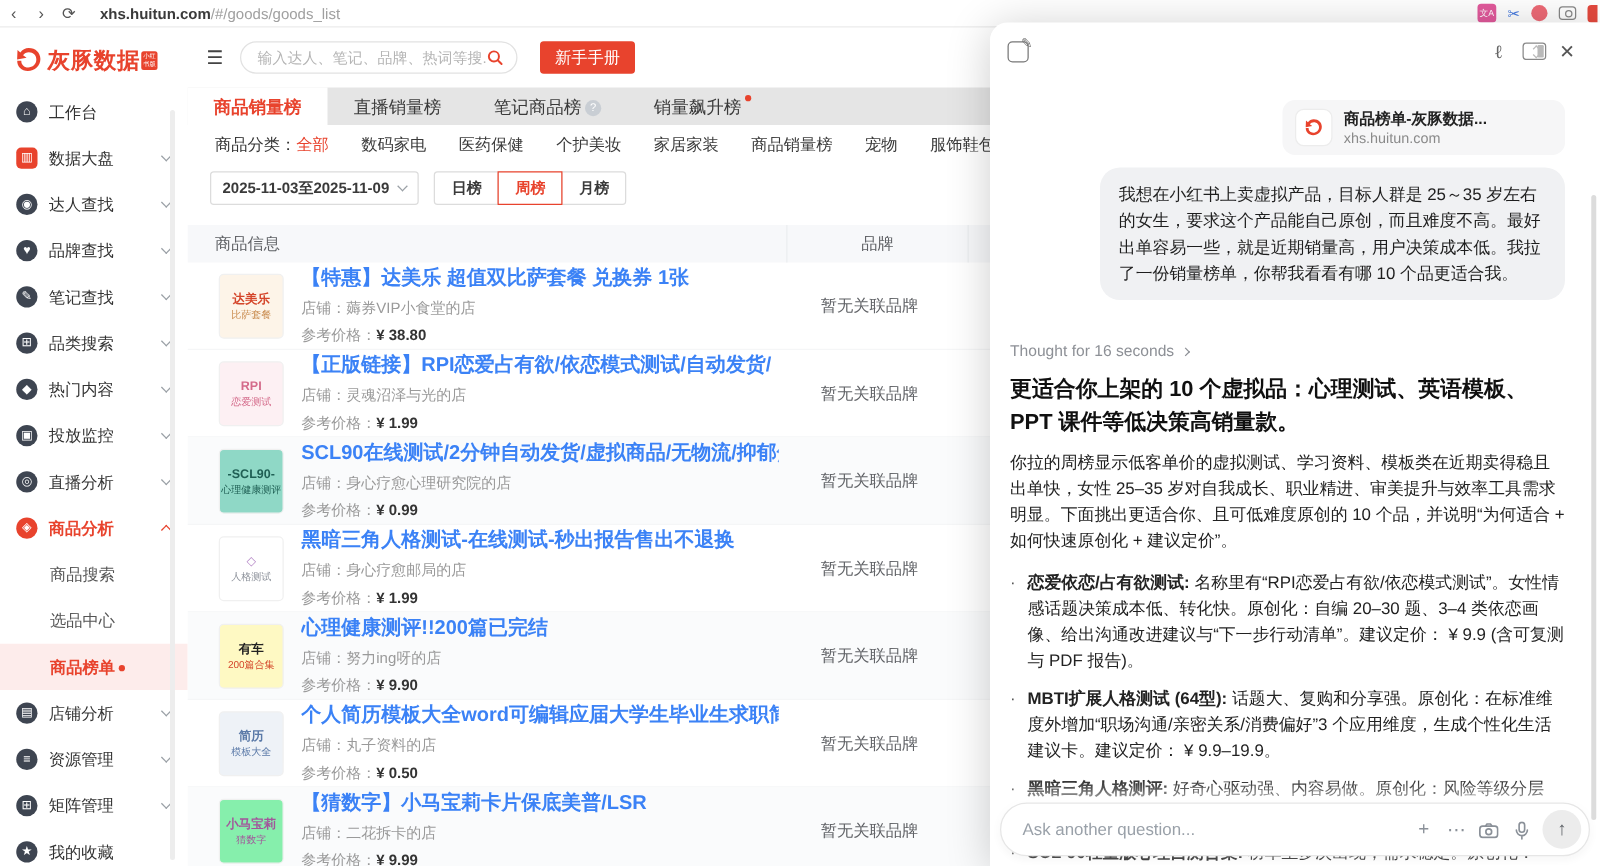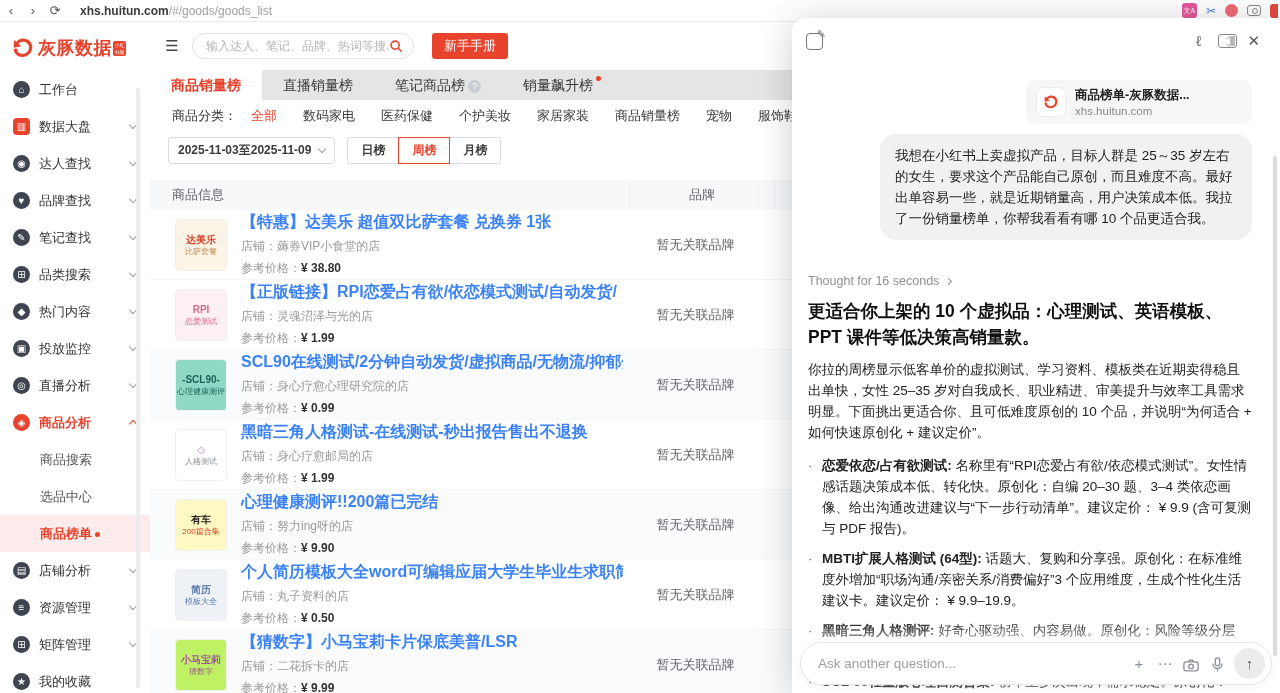--- a/index.html
+++ b/index.html
@@ -58,21 +58,21 @@
     padding:0 12px; margin-left:18px; cursor:pointer; }
 
   .tab-row { height:30px; background:#e5e5e5; display:flex; }
   .tab { padding:0 21px; line-height:30px; font-size:14px; color:#3a3a3a; cursor:pointer; position:relative; }
   .tab.active { background:#fff; color:#e8432d; font-weight:bold; }
   .help-circ { display:inline-block; width:13px; height:13px; border-radius:50%; background:#c9ced4;
     color:#fff; font-size:9px; line-height:13px; text-align:center; vertical-align:1px; margin-left:3px; }
   .tab .reddot { margin-top:6px; }
 
   .cat-row { height:28px; display:flex; align-items:center; font-size:13px; padding-left:22px; margin-top:2px; }
-  .cat-label { color:#333; margin-right:14px; }
+  .cat-label { color:#333; }
   .cat { color:#3a3a3a; margin-right:26px; cursor:pointer; white-space:nowrap; }
   .cat.active { color:#e8432d; }
 
   .date-row { height:40px; display:flex; align-items:center; padding-left:18px; }
   .date-box { border:1px solid #dcdcdc; border-radius:3px; height:27px; padding:0 9px; font-size:12px;
     font-weight:bold; color:#3a3a3a; display:flex; align-items:center; cursor:pointer; }
   .date-box .chev { margin-left:8px; margin-top:-2px; }
   .seg { display:flex; margin-left:13px; }
   .seg-btn { border:1px solid #dcdcdc; height:27px; line-height:25px; padding:0 13px; font-size:12px;
     font-weight:bold; color:#3a3a3a; background:#fff; margin-left:-1px; cursor:pointer; position:relative; }
@@ -378,21 +378,21 @@
       </div>
       <div class="pinfo">
         <div class="ptitle">个人简历模板大全word可编辑应届大学生毕业生求职简约通用高端</div>
         <div class="pmeta"><span>店铺：</span><span>丸子资料的店</span></div>
         <div class="pmeta"><span>参考价格：</span><span class="pprice-val">¥ 0.50</span></div>
       </div>
       <div class="brand-cell">暂无关联品牌</div>
     </div>
 
     <div class="prow">
-      <div class="thumb" style="background: #bef264;">
+      <div class="thumb" style="background: #86efac;">
         <span class="t1" style="color: rgb(162, 86, 155);">小马宝莉</span>
         <span class="t2" style="color: rgb(162, 86, 155);">猜数字</span>
       </div>
       <div class="pinfo">
         <div class="ptitle">【猜数字】小马宝莉卡片保底美普/LSR</div>
         <div class="pmeta"><span>店铺：</span><span>二花拆卡的店</span></div>
         <div class="pmeta"><span>参考价格：</span><span class="pprice-val">¥ 9.99</span></div>
       </div>
       <div class="brand-cell">暂无关联品牌</div>
     </div>

